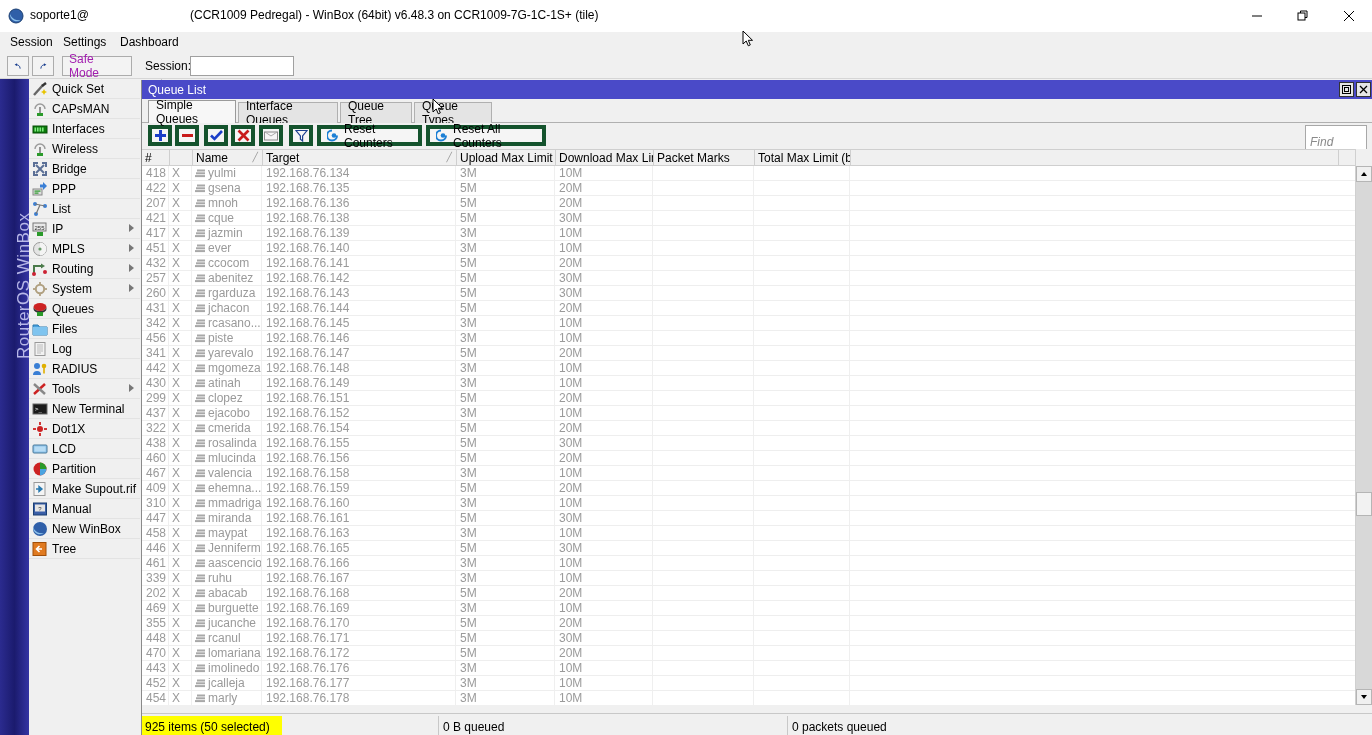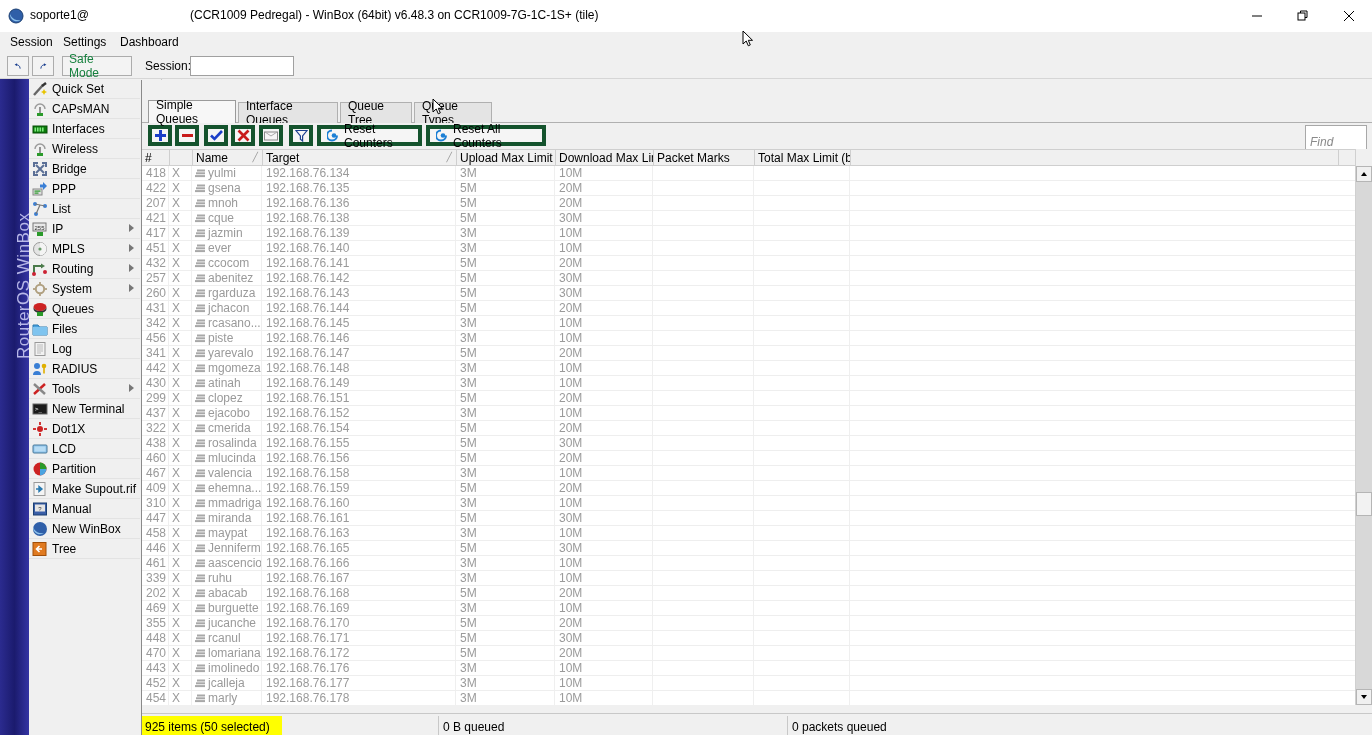--- a/index.html
+++ b/index.html
@@ -53,21 +53,21 @@
   
   #toolbar {
     position: absolute; left: 0; top: 52px; width: 1372px; height: 27px;
     background: #f0f0f0;
     border-bottom: 1px solid #d6d6d6;
   }
   .tbtn {
     position: absolute; top: 4px; height: 20px;
     background: #f3f3f3; border: 1px solid #acacac;
     display: flex; align-items: center; justify-content: center;
-    font-size: 12px; color: #15803d; padding: 0 6px;
+    font-size: 12px; color: #a21caf; padding: 0 6px;
   }
   #btn-undo { left: 7px; width: 22px; }
   #btn-redo { left: 32px; width: 22px; }
   #btn-safemode { left: 62px; width: 70px; }
   #session-label {
     position: absolute; left: 145px; top: 7px; font-size: 12px; color: #000;
   }
   #session-input {
     position: absolute; left: 190px; top: 4px; width: 104px; height: 20px;
     border: 1px solid #a0a0a0; background: #fff;
@@ -628,20 +628,35 @@
           <rect x="1" y="1.5" width="13" height="13" fill="#e07a20" stroke="#a04e08"></rect>
           <path d="M10 8 L5 8 M7.5 5 L4.5 8 L7.5 11" stroke="#fff" stroke-width="1.6" fill="none"></path>
         </svg>
       </span>
       <span>Tree</span>
     </div>
   </div>
 
 <div id="qwin">
 
+  <div id="qtitlebar">
+    <span id="qtitle-text">Queue List</span>
+    <div class="qwbtn" id="qbtn-restore">
+      <svg width="9" height="9" viewBox="0 0 9 9">
+        <rect x="0.5" y="0.5" width="8" height="8" fill="none" stroke="#000"></rect>
+        <rect x="2.5" y="2.5" width="4" height="4" fill="none" stroke="#000"></rect>
+      </svg>
+    </div>
+    <div class="qwbtn" id="qbtn-close">
+      <svg width="9" height="9" viewBox="0 0 9 9">
+        <line x1="1" y1="1" x2="8" y2="8" stroke="#000" stroke-width="1.3"></line>
+        <line x1="8" y1="1" x2="1" y2="8" stroke="#000" stroke-width="1.3"></line>
+      </svg>
+    </div>
+  </div>
 
   <div id="tabbar">
       <div class="tab active" style="left: 6px; width: 88px;">
         <span>Simple Queues</span>
       </div>
       <div class="tab" style="left: 96px; width: 100px;">
         <span>Interface Queues</span>
       </div>
       <div class="tab" style="left: 198px; width: 72px;">
         <span>Queue Tree</span>

